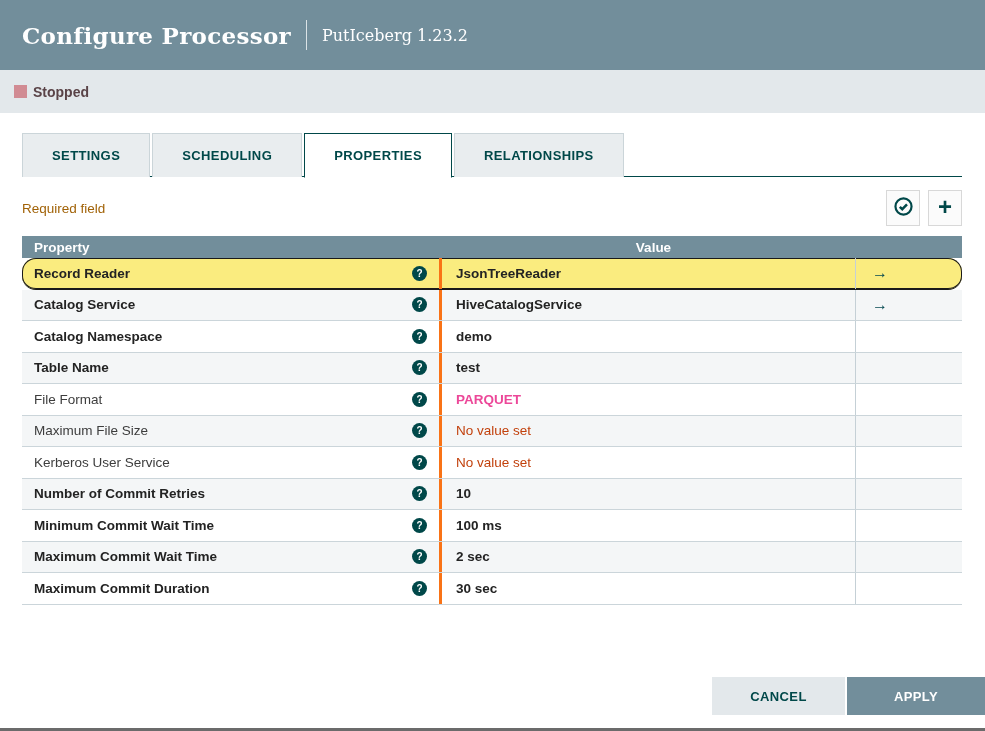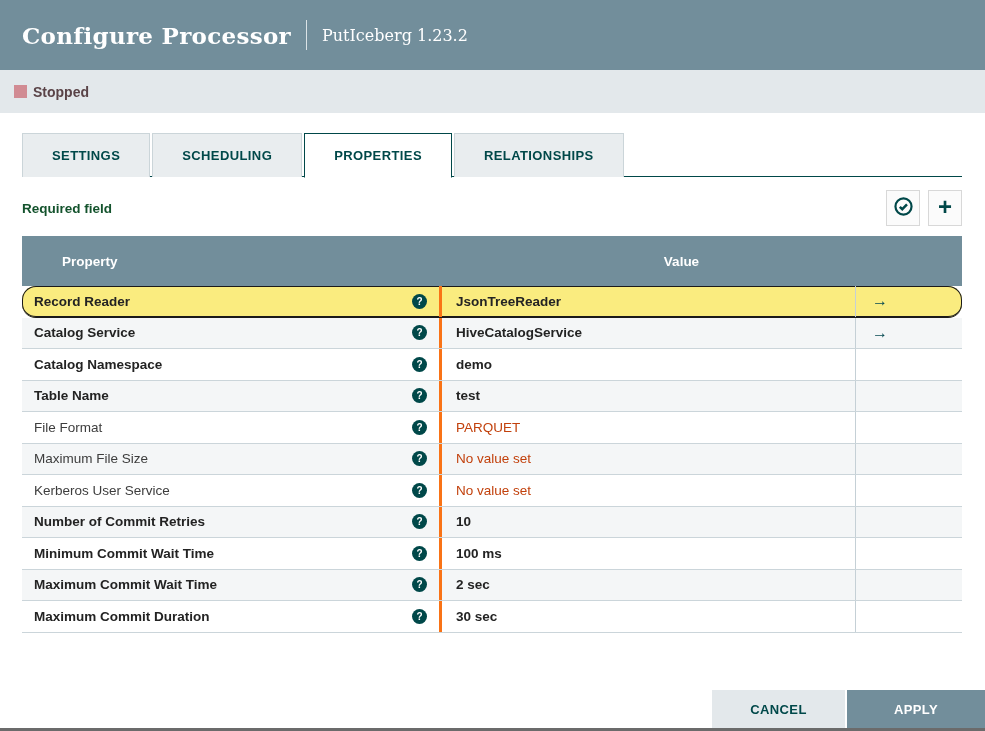--- a/index.html
+++ b/index.html
@@ -22,53 +22,53 @@
 
   
   .tab-bar { margin-top:20px; display:flex; gap:2px; border-bottom:1px solid #004849; height:44px; }
   .tab { height:44px; display:flex; align-items:center; justify-content:center; padding:0 29px;
          background:#E9EDEF; border:1px solid #CBD5D9; border-bottom:none; cursor:pointer; }
   .tab span { font-size:13px; font-weight:bold; letter-spacing:.4px; color:#004849; }
   .tab.active { background:#fff; border:1px solid #004849; border-bottom:1px solid #fff; margin-bottom:-1px; height:45px; }
 
   
   .toolbar { margin-top:13px; display:flex; align-items:center; justify-content:space-between; height:36px; }
-  .required-label { font-size:13.5px; font-weight:bold; color:#14532d; }
+  .required-label { font-size:13.5px; font-weight:normal; color:#a16207; }
   .toolbar-buttons { display:flex; gap:8px; }
   .icon-btn { width:34px; height:36px; background:#FBFBFB; border:1px solid #D8D8D8;
               display:flex; align-items:center; justify-content:center; cursor:pointer; }
   .plus-glyph { color:#004849; font-size:24px; font-weight:bold; line-height:1; margin-top:-2px; }
 
   
   .prop-table { margin-top:10px; }
-  .thead { display:grid; grid-template-columns:417px 416px 1fr; height:50px; background:#728E9B; align-items:center;padding-left:28px; }
+  .thead { display:grid; grid-template-columns:417px 416px 1fr; height:22px; background:#728E9B; align-items:center; }
   .thead .th { color:#fff; font-size:13.5px; font-weight:bold; }
   .th-property { padding-left:12px; }
   .th-value { padding-left:13px;text-align:center; }
 
   .row { display:grid; grid-template-columns:417px 416px 1fr; height:31.5px; background:#fff;
          border-bottom:1px solid #CBD5DA; align-items:stretch; cursor:pointer; }
   .row.alt { background:#F4F6F7; }
   .row.selected { background:#FAEC7F; box-shadow:inset 0 0 0 1px #1A1A1A; border-bottom:1px solid #1A1A1A;border-radius:14px; }
   .cell { display:flex; align-items:center; }
   .prop-cell { justify-content:space-between; padding-left:12px; }
   .prop-label { font-size:13.5px; font-weight:bold; color:#232323; }
   .row.plain .prop-label { font-weight:normal; color:#3D3D3D; }
   .help-icon { width:15px; height:15px; border-radius:50%; background:#004849; color:#fff;
                font-size:10px; font-weight:bold; display:flex; align-items:center; justify-content:center;
                margin-right:12px; flex:none; }
   .value-cell { border-left:3px solid #f97316; padding-left:14px; }
   .value-text { font-size:13.5px; font-weight:bold; color:#232323; }
-  .row.plain .value-text { font-weight:normal; color:#c2410c; }
+  .row.plain .value-text { font-weight:bold; color:#ec4899; }
   .row.unset .value-text { font-weight:normal; color:#c2410c; }
   .arrow-cell { border-left:1px solid #C5D0D6; padding-left:16px; }
   .arrow { color:#064A52; font-size:16px; font-weight:bold; line-height:1; }
 
   
-  .footer { position:absolute; right:0; bottom:3px; display:flex; gap:2px; }
+  .footer { position:absolute; right:0; bottom:16px; display:flex; gap:2px; }
   .btn { height:38px; display:flex; align-items:center; justify-content:center;
          font-size:13px; font-weight:bold; letter-spacing:.4px; cursor:pointer; border:none; }
   .btn-cancel { width:133px; background:#E3E8EB; color:#004849; }
   .btn-apply { width:138px; background:#728E9B; color:#fff; }
 
   .bottom-edge { position:absolute; left:0; right:0; bottom:0; height:3px; background:#6B6B6B; }
 </style>
 </head>
 <body>
 

